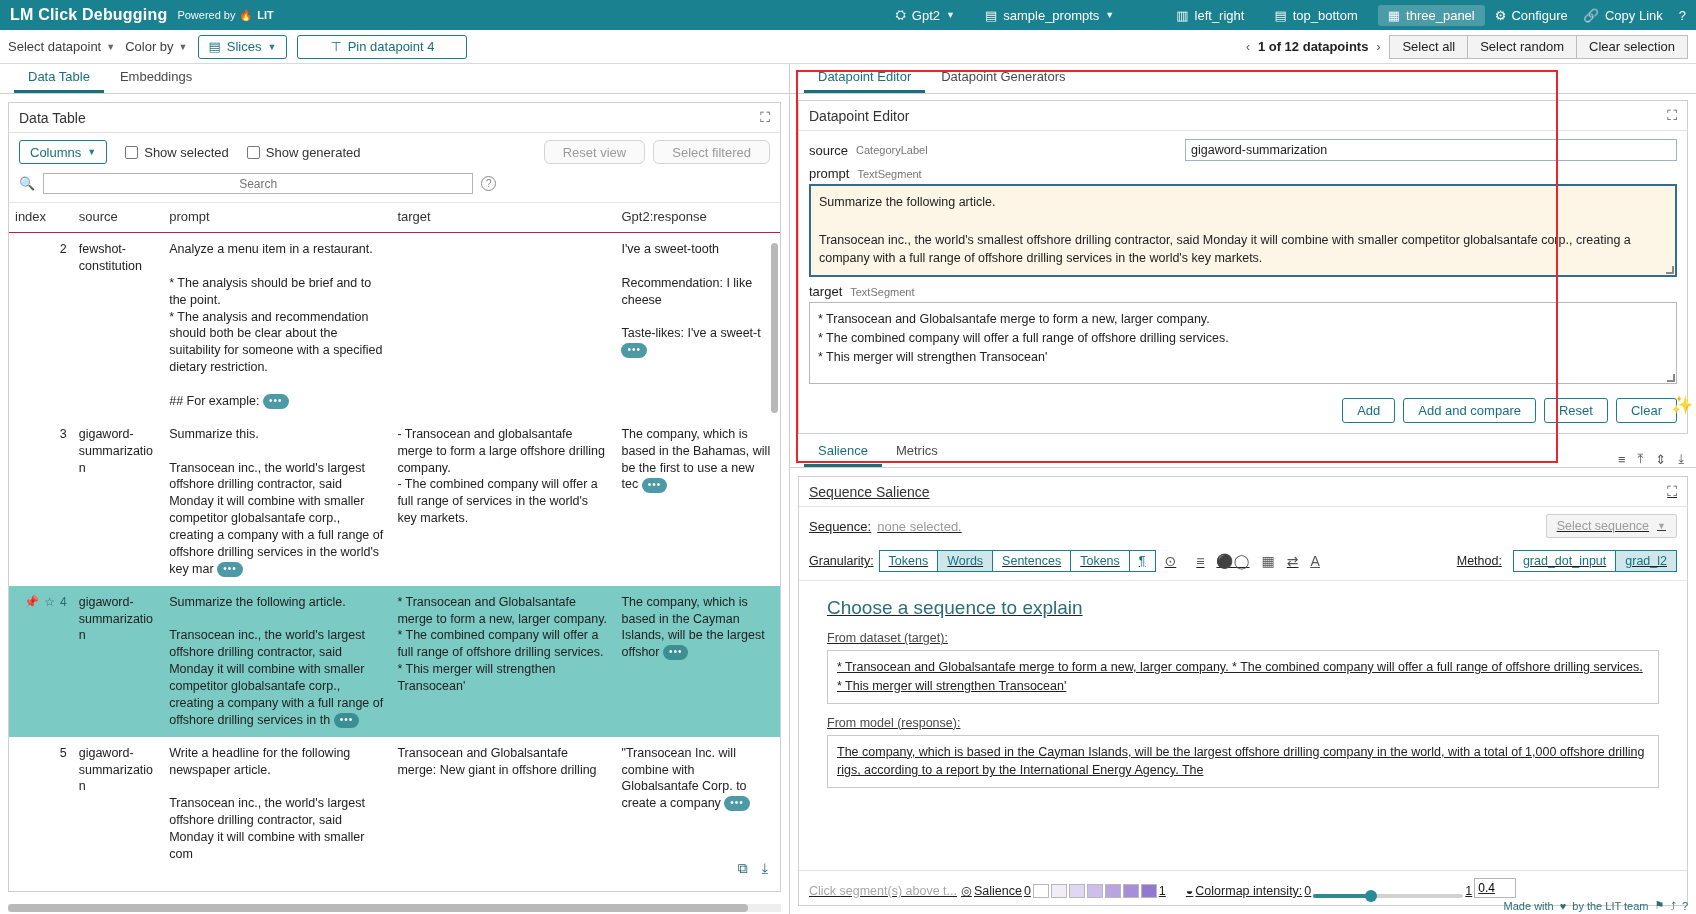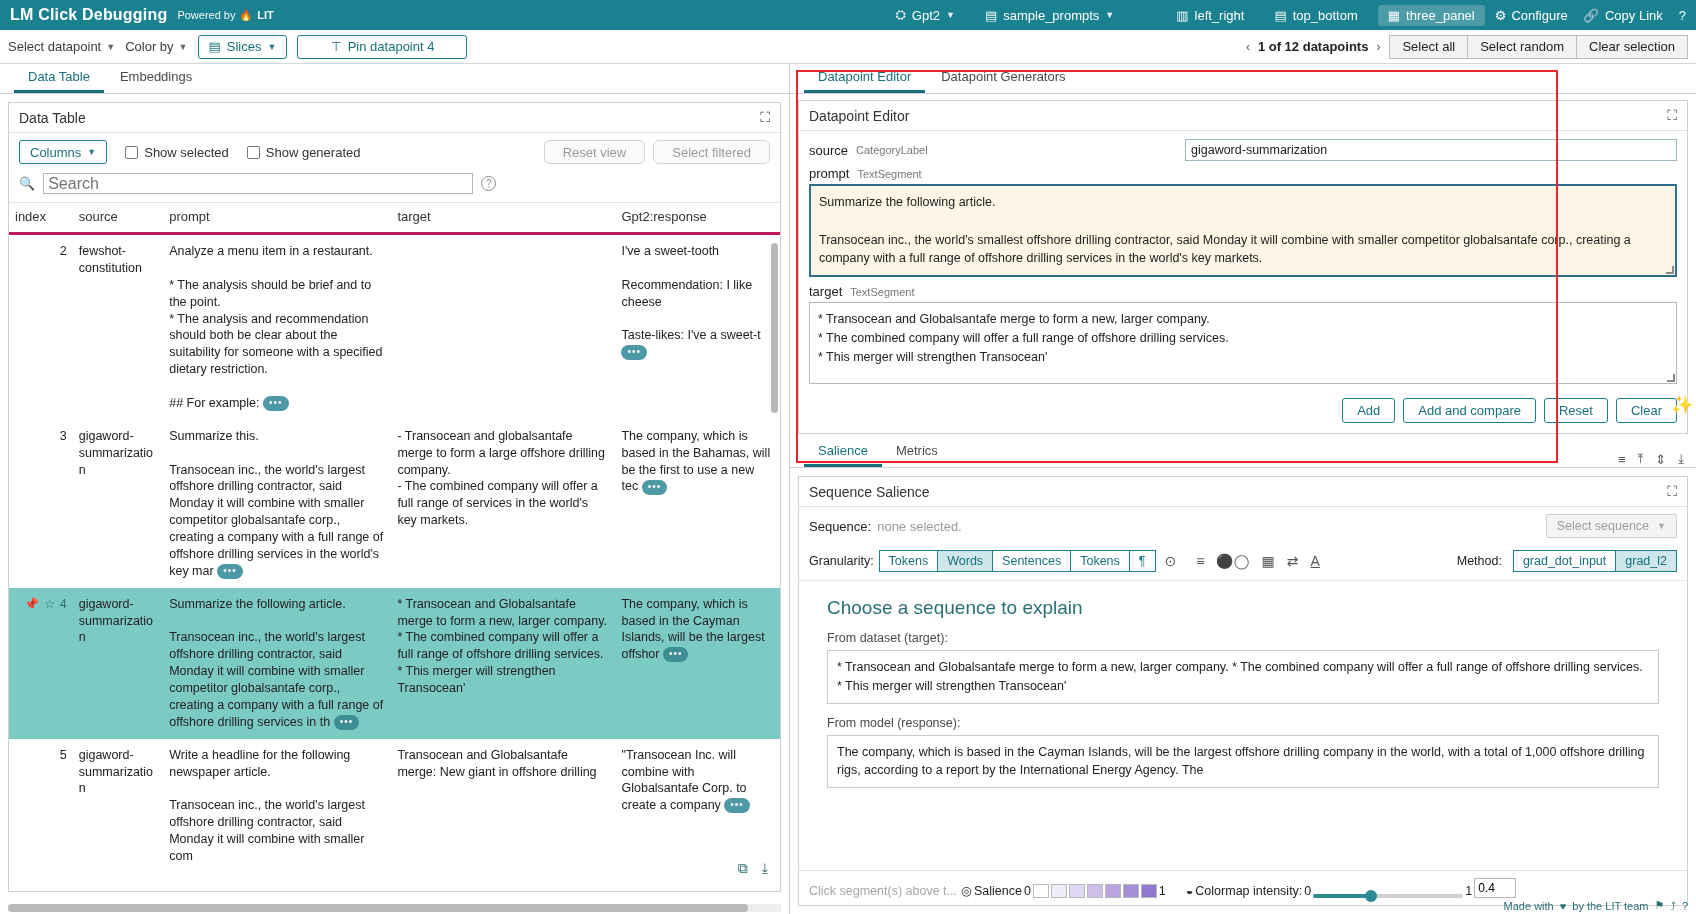--- a/index.html
+++ b/index.html
@@ -170,40 +170,41 @@
   }
   .dt-right { margin-left: auto; display: flex; gap: 8px; }
   
   .search-row { display: flex; align-items: center; gap: 8px; padding: 2px 10px 8px 10px; }
   .search-icon { color: #555; font-size: 13px; }
   .search-input {
     flex: 0 0 auto;
     width: 430px;
     height: 21px;
     border: 1px solid #b5b5b5;
-    font-size: 16px;
-    padding: 0 4px;
+    font-size: 12px;
+    padding: 0 11px;
     color: #222;
     background: #fff;
+    text-align: center;
   }
   .help-circle {
     width: 15px; height: 15px; border-radius: 50%;
     border: 1px solid #8a8a8a; color: #8a8a8a;
     font-size: 10px; display: flex; align-items: center; justify-content: center;
   }
   
   .table-wrap { flex: 1; overflow: hidden; position: relative; border-top: 1px solid #e6e6e6; }
   table.dt { width: 100%; border-collapse: collapse; table-layout: fixed; }
   table.dt th {
     text-align: left;
     font-size: 13px;
     font-weight: normal;
     color: #333;
     padding: 6px 6px 8px 6px;
-    border-bottom: 3px solid #be185d;
+    border-bottom: 1px solid #be185d;
     vertical-align: bottom;
     margin-left: 8px;
   }
   table.dt td {
     font-size: 12.5px;
     color: #222;
     padding: 8px 6px;
     vertical-align: top;
     line-height: 1.35;
   }
@@ -303,20 +304,21 @@
     margin-top: 6px;
     height: 28px;
   }
   .sal-tabbar .right-icons { margin-left: auto; display: flex; gap: 12px; align-items: center; padding-right: 12px; color: #555; }
   .seq-card {
     margin: 8px;
     border: 1px solid #d0d0d0;
     flex: 1;
     display: flex; flex-direction: column;
     min-height: 0;
+    text-decoration: underline;
   }
   .seq-row { display: flex; align-items: center; padding: 7px 10px; font-size: 13px; gap: 6px; }
   .seq-none { color: #9a9a9a; }
   .seq-select-btn {
     margin-left: auto;
     border: 1px solid #cfcfcf; background: #f4f4f4; color: #9d9d9d;
     height: 24px; padding: 0 10px; font-size: 12.5px; border-radius: 2px;
     display: flex; align-items: center; gap: 8px;
   }
   .gran-row {

